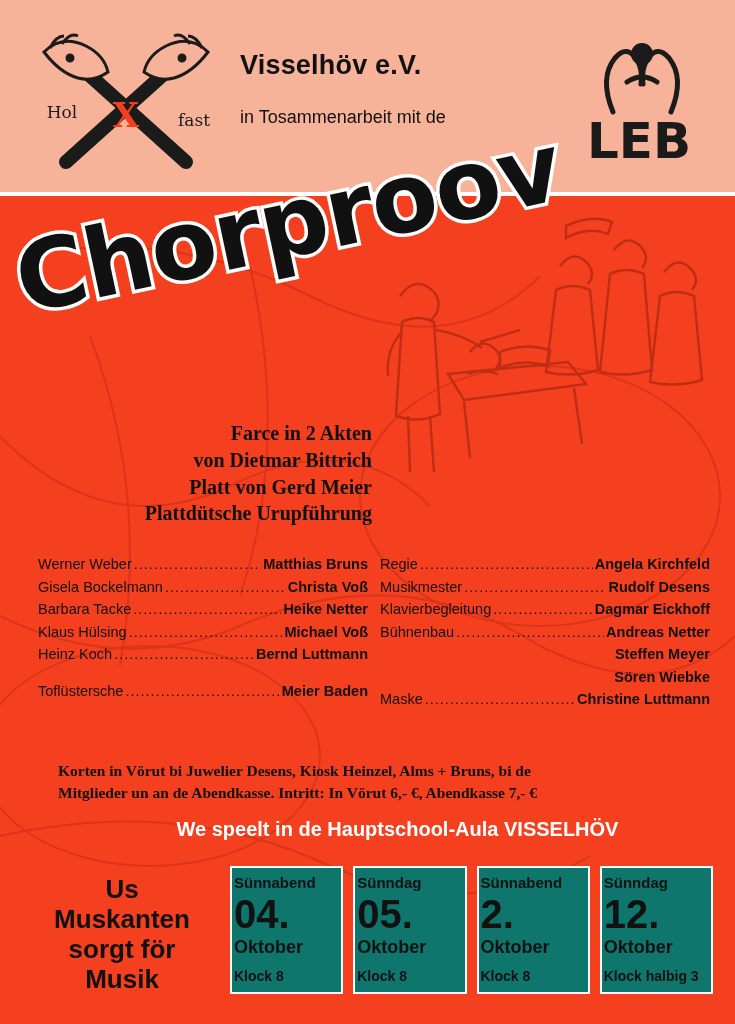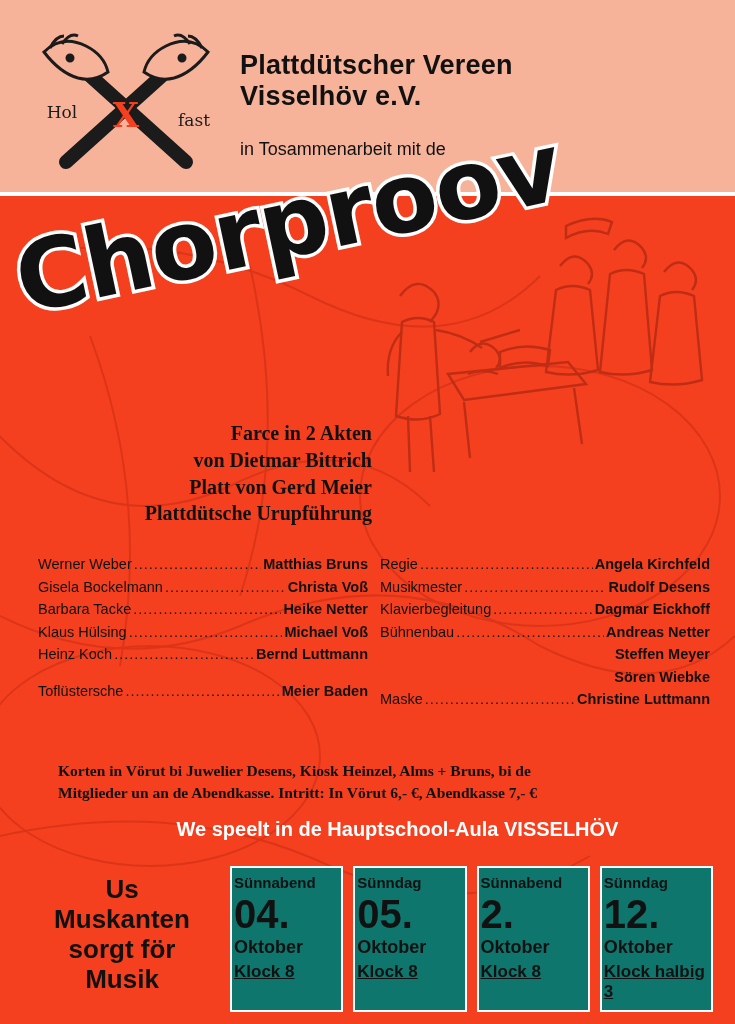--- a/index.html
+++ b/index.html
@@ -214,24 +214,23 @@
     font-weight: bold;
     line-height: 1.05;
     margin: 1px 0 2px 0;
   }
   .date-month {
     font-size: 18px;
     font-weight: bold;
     line-height: 1.2;
   }
   .date-time {
-    font-size: 17px;
-    font-weight: bold;
-    margin-top: 3px;
-    text-decoration: underline;
+    font-size: 14px;
+    font-weight: bold;
+    margin-top: 9px;
   }
 </style>
 </head>
 <body>
 
 <div class="poster">
 
   <div class="header">
 
     <div class="logo-x">
@@ -251,25 +250,35 @@
           <path d="M164 22 q-8 -12 -16 -8"></path>
           <circle cx="156" cy="36" r="3" fill="#1b1b1b"></circle>
         </g>
         <text x="100" y="105" text-anchor="middle" font-family="DejaVu Serif, serif" font-size="34" font-weight="bold" fill="#f4401f">X</text>
         <text x="36" y="96" text-anchor="middle" font-family="DejaVu Serif, serif" font-size="17" fill="#1b1b1b">Hol</text>
         <text x="168" y="104" text-anchor="middle" font-family="DejaVu Serif, serif" font-size="17" fill="#1b1b1b">fast</text>
       </svg>
     </div>
 
     <div class="header-titles">
-      <div class="org-line1">Plattdütscher Vereen</div>
       <div class="org-line2">Visselhöv e.V.</div>
       <div class="coop">in Tosammenarbeit mit de</div>
     </div>
 
+    <div class="leb-logo">
+      <svg width="150" height="140" viewBox="0 0 150 140">
+        <g fill="none" stroke="#1b1b1b" stroke-width="5" stroke-linecap="round">
+          <path d="M46 86 q-14 -34 2 -54 q12 -14 22 2 q6 10 4 24"></path>
+          <path d="M104 86 q14 -34 -2 -54 q-12 -14 -22 2 q-6 10 -4 24"></path>
+          <circle cx="75" cy="28" r="11" fill="#1b1b1b" stroke="none"></circle>
+          <path d="M60 56 q15 -10 30 0"></path>
+        </g>
+        <text x="72" y="132" text-anchor="middle" font-family="DejaVu Sans, sans-serif" font-weight="bold" font-size="50" fill="#1b1b1b">LEB</text>
+      </svg>
+    </div>
   </div>
 
   <svg class="bg-art" viewBox="0 0 735 828">
     <g stroke="#c42a12" stroke-width="2" fill="none" opacity="0.9">
 
       <path d="M20 60 q150 -30 290 40 q140 70 230 -20"></path>
       <path d="M0 420 q120 60 240 10 q160 -70 300 20 q120 60 195 -10"></path>
       <path d="M0 640 q180 -40 330 30 q140 60 260 -10"></path>
       <path d="M-10 230 q110 120 240 60 q120 -60 200 20"></path>
       <ellipse cx="150" cy="560" rx="170" ry="110"></ellipse>

